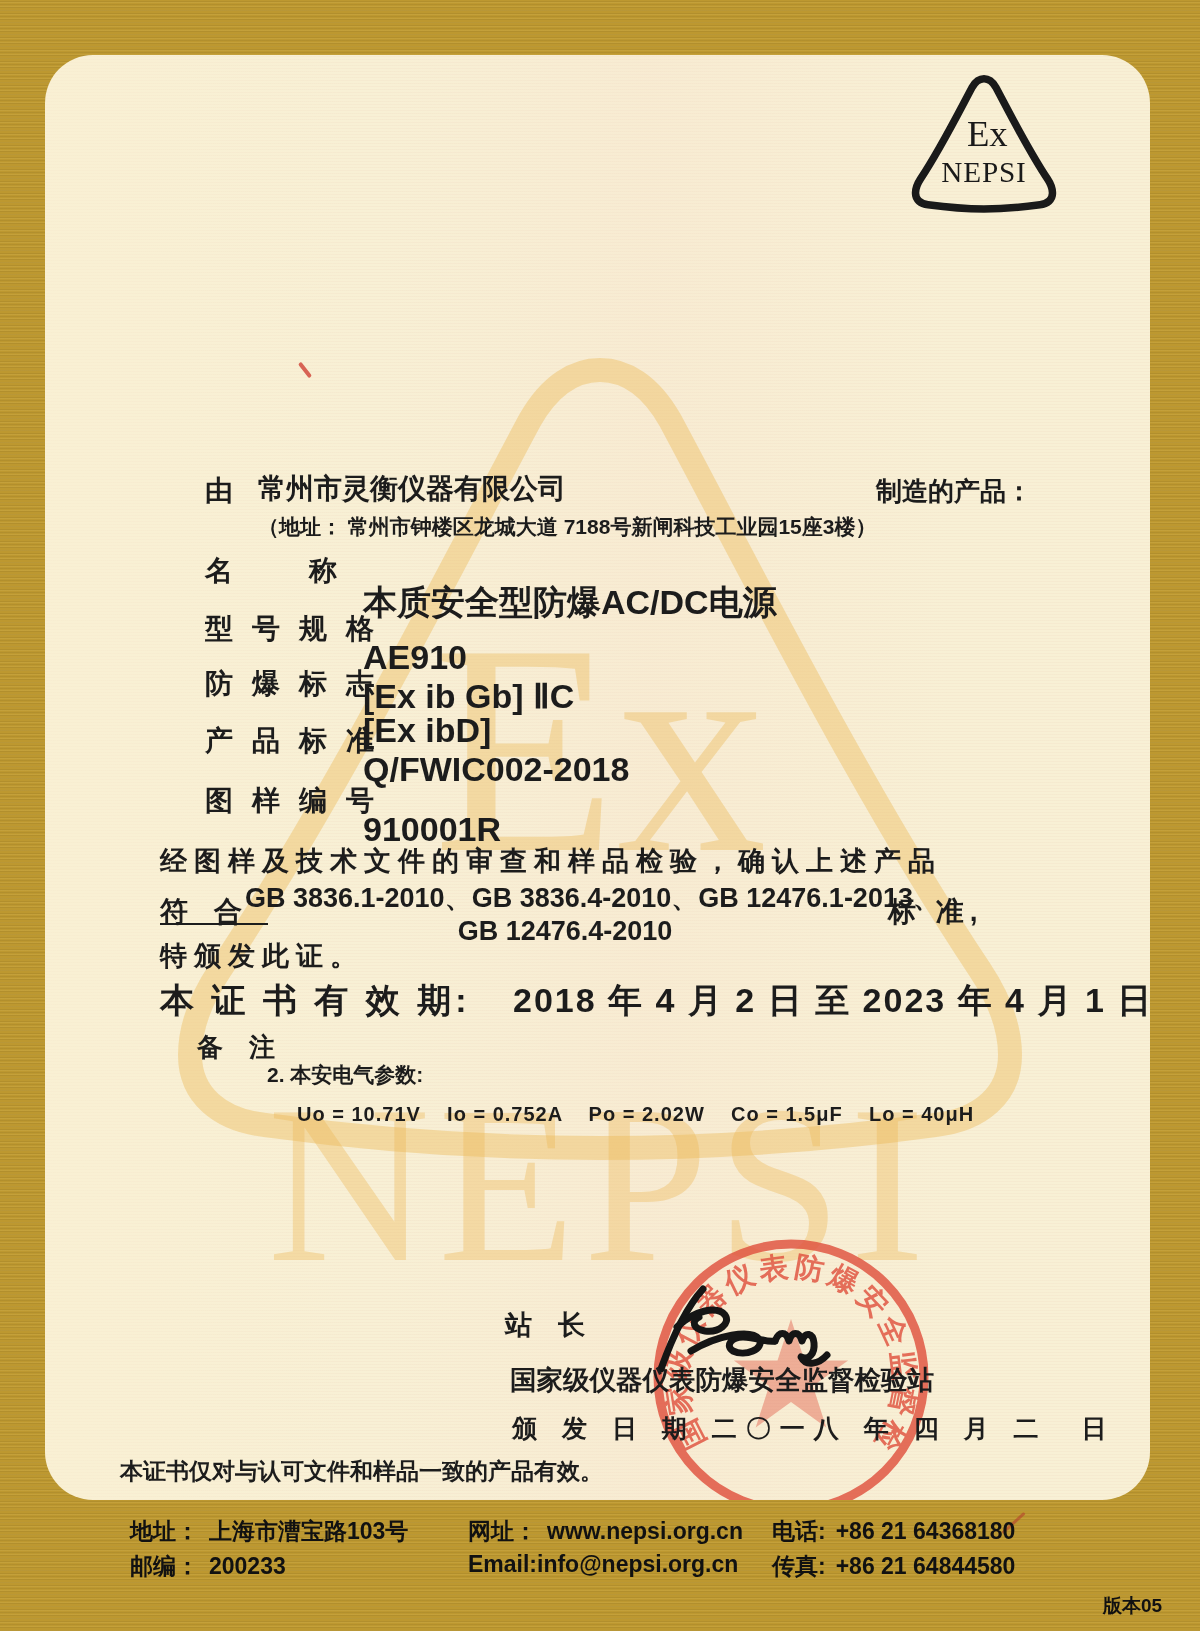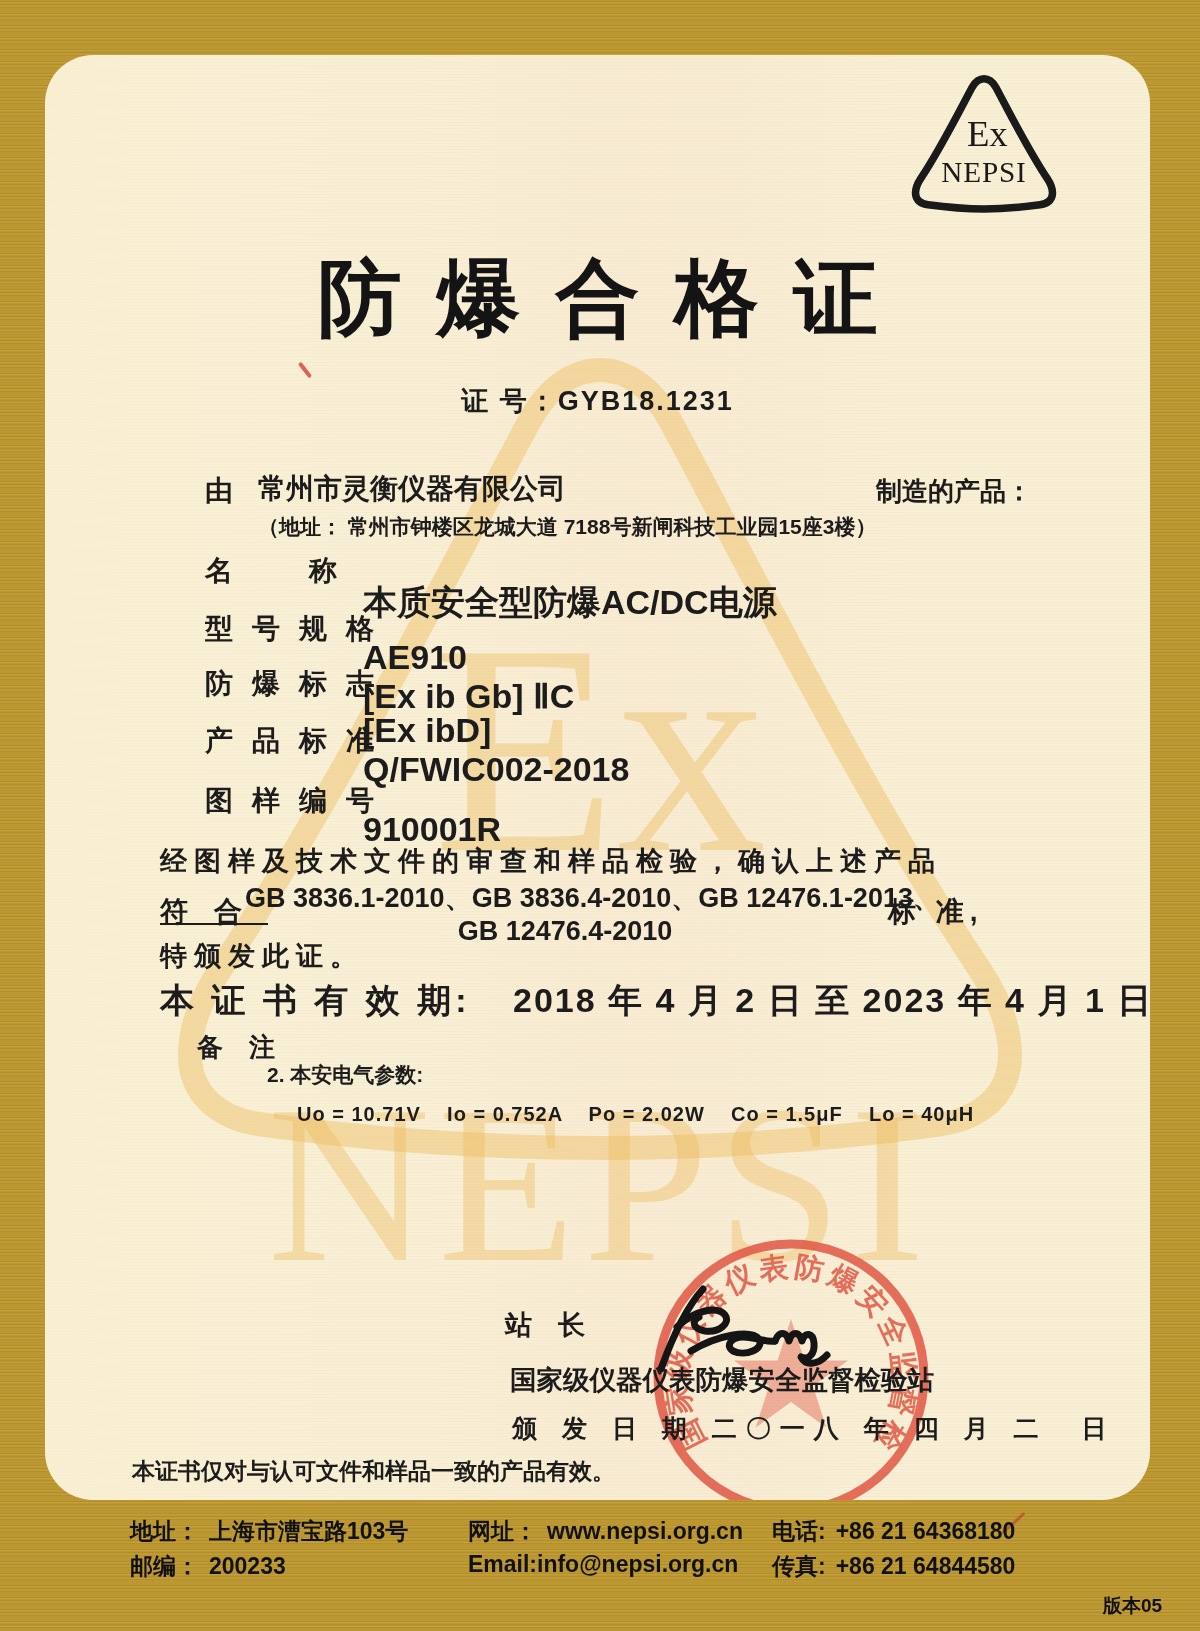--- a/index.html
+++ b/index.html
@@ -65,27 +65,23 @@
 
   <svg class="abs" style="left:855px;top:17px;" width="168" height="142" viewBox="0 0 200 170">
     <path d="M100,8 C105,8 110,11 114,18 C128,44 152,92 176,128 C180,134 182,140 182,145
              C182,153 176,158 167,159 C145,162 122,164 100,164 C78,164 55,162 33,159
              C24,158 18,153 18,145 C18,140 20,134 24,128 C48,92 72,44 86,18
              C90,11 95,8 100,8 Z" fill="none" stroke="#1a1a1a" stroke-width="9"></path>
     <text x="104" y="88" text-anchor="middle" font-family="Liberation Serif,serif" font-size="44" fill="#1a1a1a">Ex</text>
     <text x="100" y="132" text-anchor="middle" font-family="Liberation Serif,serif" font-size="35" letter-spacing="1" fill="#1a1a1a">NEPSI</text>
   </svg>
 
-  <div class="abs title" style="top:187px;">防爆合格证</div>
 
   <div class="abs mark-red-tick" style="left:258px;top:306px;"></div>
 
-  <div class="abs certno ink" style="top:328px;">
-    <span>证  号：</span><span>GYB18.1231</span>
-  </div>
 
   <div class="abs lbl ink" style="left:160px;top:417px;">由</div>
   <div class="abs lbl ink" style="left:213px;top:415px;">常州市灵衡仪器有限公司</div>
   <div class="abs ink" style="left:831px;top:419px;font-size:26px;font-weight:bold;">制造的产品：</div>
   <div class="abs small ink" style="left:213px;top:458px;">（地址：  常州市钟楼区龙城大道  7188号新闸科技工业园15座3楼）</div>
 
   <div class="abs lbl ls-name ink" style="left:160px;top:497px;">名称</div>
   <div class="abs val ink" style="left:318px;top:496px;">本质安全型防爆AC/DC电源</div>
 
   <div class="abs lbl ls4 ink" style="left:160px;top:555px;">型号规格</div>
@@ -134,21 +130,21 @@
       <path d="M44,46 C60,30 84,24 92,34 C98,42 86,52 72,50 C60,48 58,40 66,36"></path>
       <path d="M58,70 C84,54 118,48 126,58 C132,68 112,76 100,70 C92,65 98,56 110,56 C124,56 134,62 142,60"></path>
       <path d="M142,60 C146,50 153,50 156,60 C159,50 166,50 169,60 C172,50 180,52 181,62 C182,72 176,80 168,76 C173,86 186,83 194,74"></path>
     </g>
   </svg>
 
   <div class="abs lbl ls2 ink" style="left:460px;top:1252px;font-size:27px;">站长</div>
   <div class="abs ink" style="left:465px;top:1307px;font-size:26.5px;font-weight:bold;white-space:nowrap;">国家级仪器仪表防爆安全监督检验站</div>
   <div class="abs ink" style="left:467px;top:1357px;font-size:25px;font-weight:600;letter-spacing:9px;white-space:nowrap;">颁 发 日 期 二〇一八 年 四 月 二　日</div>
 
-  <div class="abs ink" style="left:87px;top:1401px;font-size:23px;font-weight:bold;white-space:nowrap;">本证书仅对与认可文件和样品一致的产品有效。</div>
+  <div class="abs ink" style="left:75px;top:1401px;font-size:23px;font-weight:bold;white-space:nowrap;">本证书仅对与认可文件和样品一致的产品有效。</div>
 </div>
 
 <div class="abs mark-red-scratch" style="left:1012px;top:1508px;"></div>
 
 <div class="footer-cell" style="left:130px;top:1516px;">
   <span class="flabel">地址：</span><span>上海市漕宝路103号</span>
 </div>
 <div class="footer-cell" style="left:468px;top:1516px;">
   <span class="flabel">网址：</span><span>www.nepsi.org.cn</span>
 </div>

